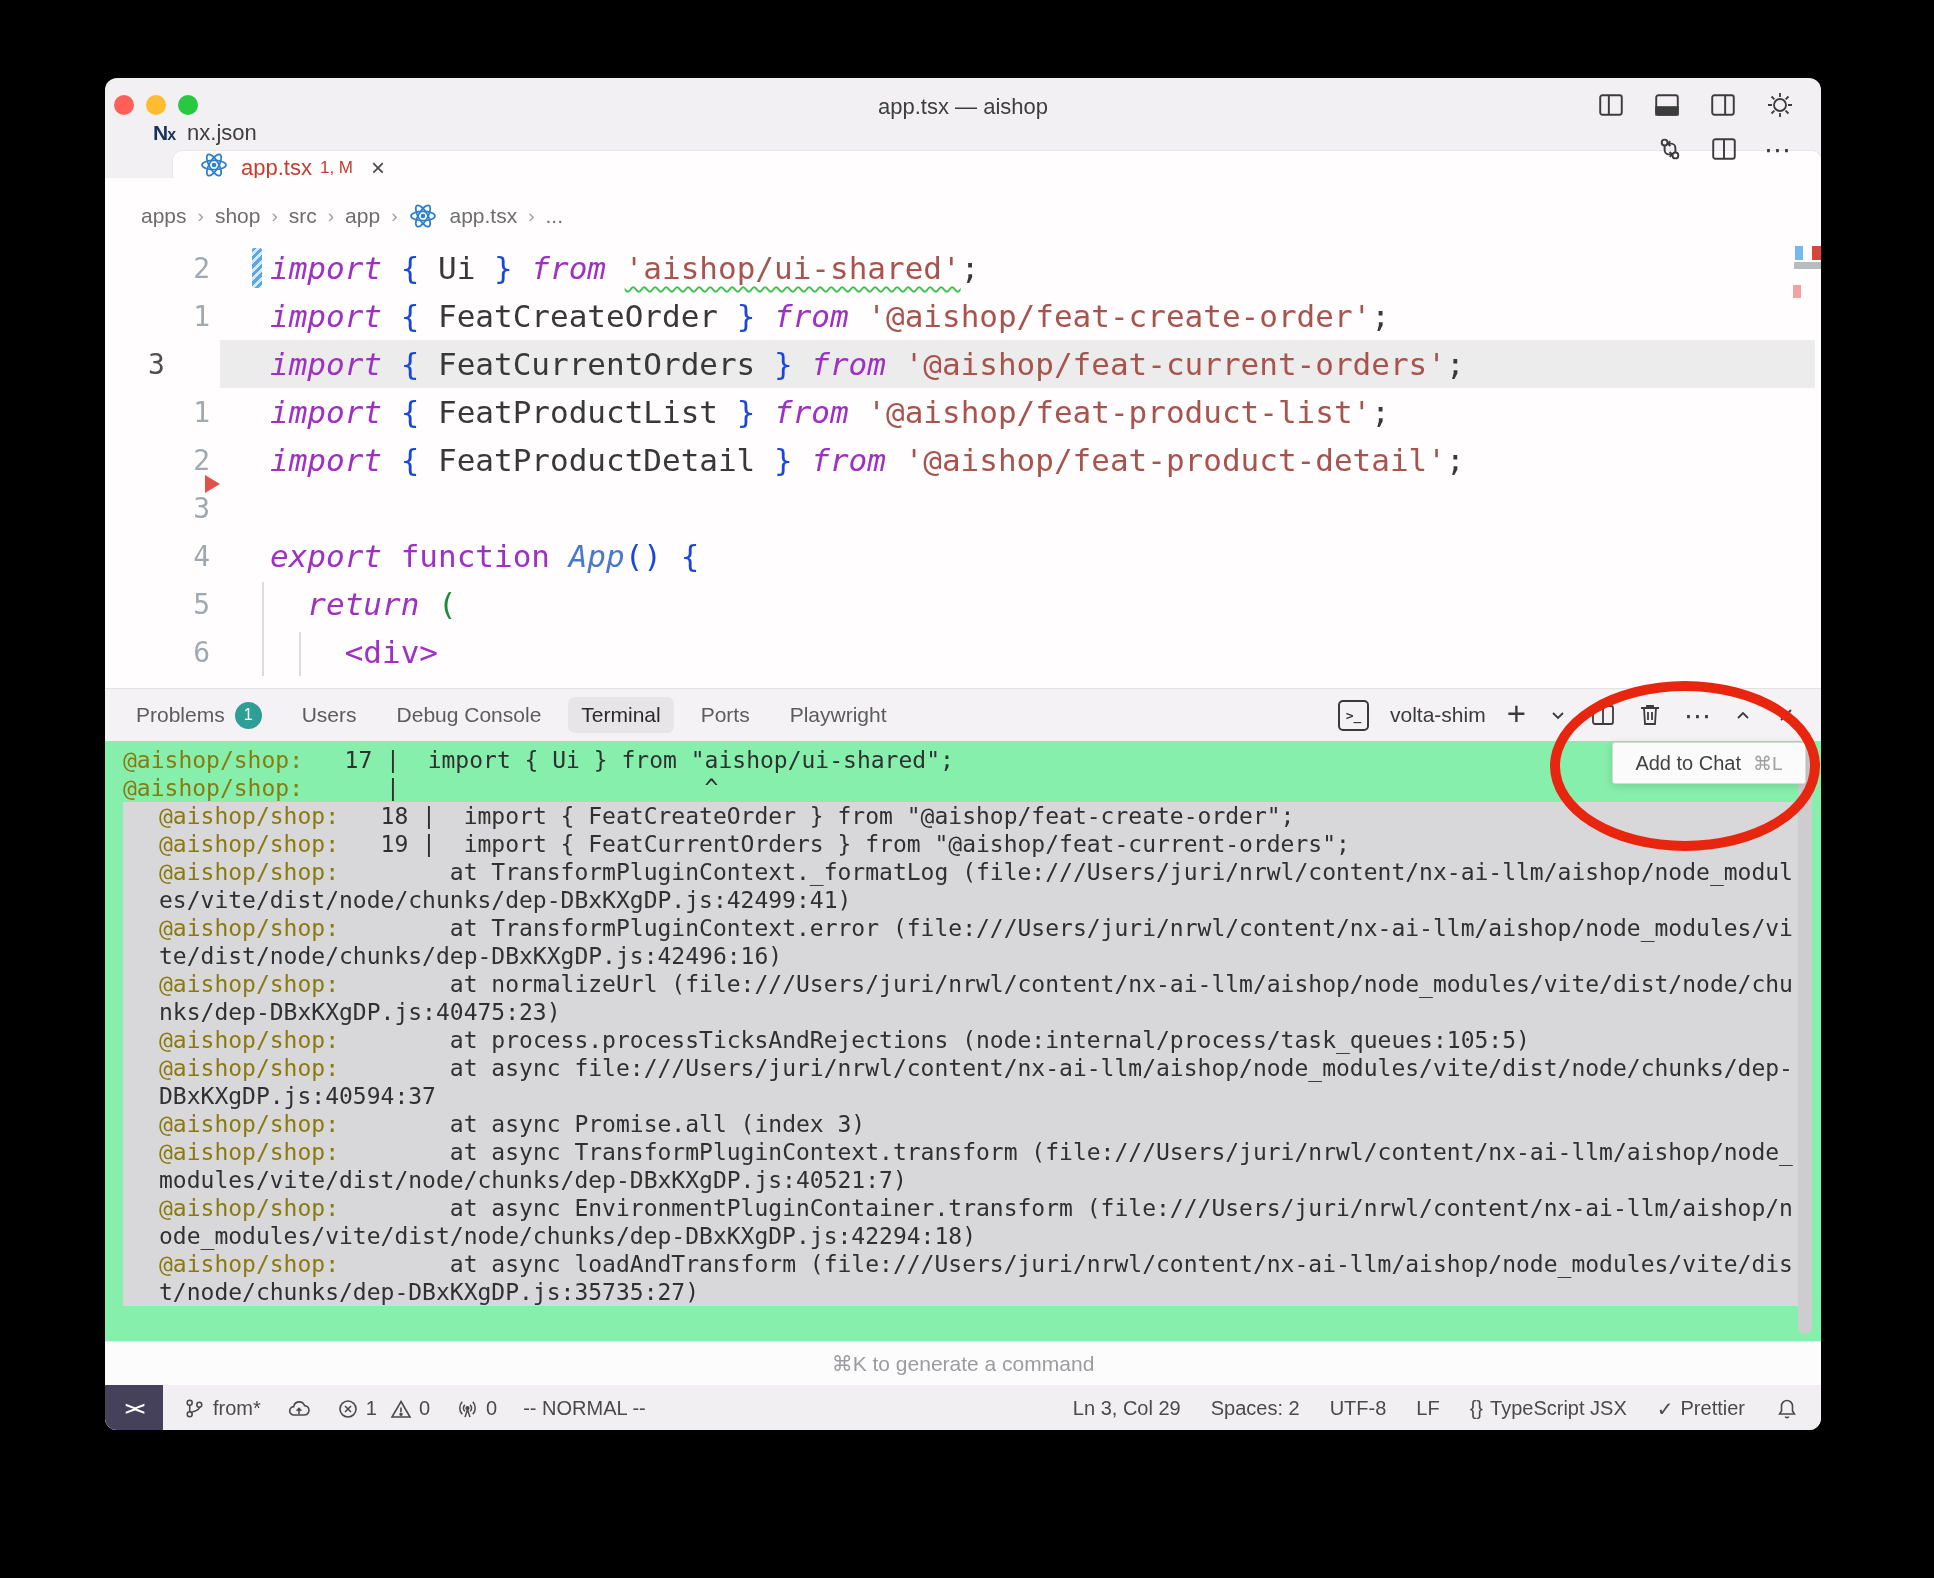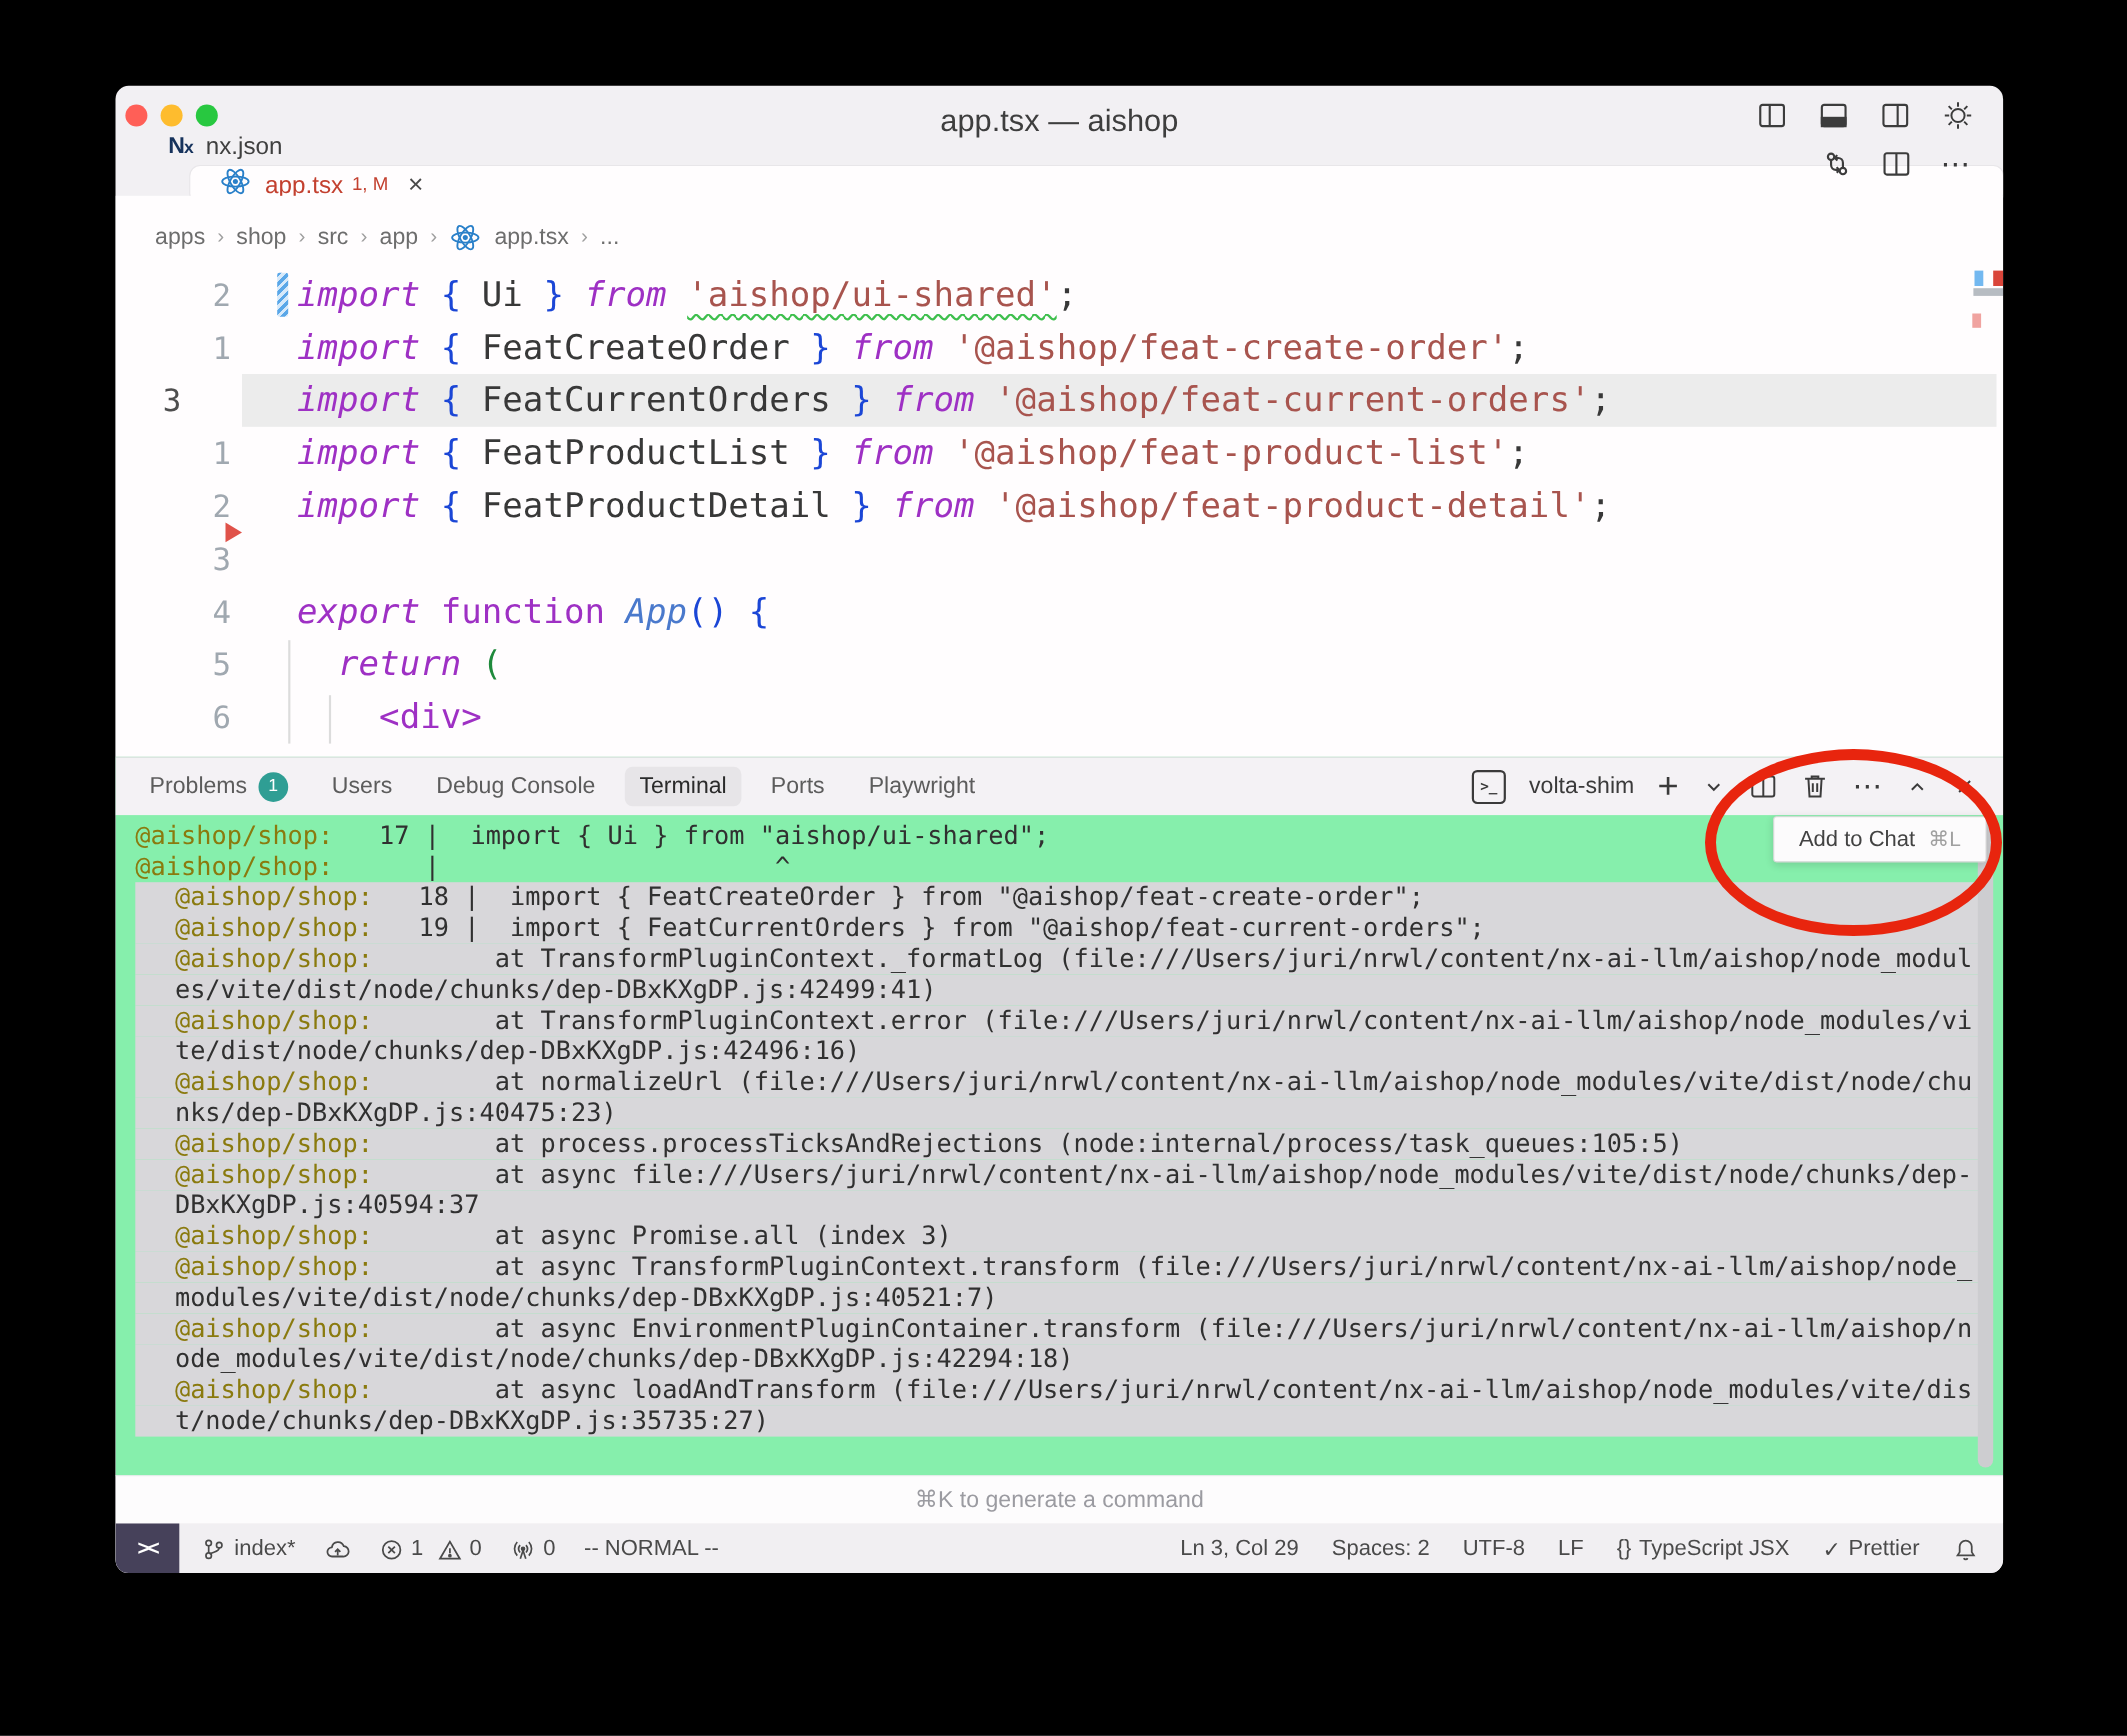--- a/index.html
+++ b/index.html
@@ -6,21 +6,21 @@
   body{width:1934px;height:1578px;background:#000;position:relative;
        font-family:"Liberation Sans",sans-serif;overflow:hidden;}
   .window{position:absolute;left:105px;top:78px;width:1716px;height:1352px;
           background:#f2f0f3;border-radius:12px;overflow:hidden;
           box-shadow:0 20px 60px rgba(0,0,0,.6);}
   
   .titlebar{height:42px;position:relative;}
   .lights{position:absolute;left:9px;top:17px;display:flex;gap:12px;}
   .light{width:20px;height:20px;border-radius:50%;}
   .l-red{background:#ff5f57}.l-yellow{background:#febc2e}.l-green{background:#28c840}
-  .wtitle{text-align:center;padding-top:16px;font-size:28px;color:#3e3e3e;}
+  .wtitle{text-align:center;padding-top:16px;font-size:22px;color:#3e3e3e;}
   .tb-icons{position:absolute;right:26px;top:12px;display:flex;gap:28px;align-items:center;color:#3c3c3c;}
   .icon-btn{display:inline-flex;align-items:center;justify-content:center;}
   svg.ic{stroke:#3c3c3c;fill:none;stroke-width:1.8;}
   
   .tabstrip{height:58px;display:flex;align-items:stretch;position:relative;flex-direction:column;}
   .tab{display:flex;align-items:center;gap:12px;font-size:22px;color:#3f3f3f;padding:0 26px;}
   .tab-inactive{margin-left:22px;}
   .tab-active{margin-left:68px;background:#fffdfe;border-radius:9px;margin-top:5px;margin-bottom:4px;
               box-shadow:0 0 0 1px #e8e6e9;}
   .tab-active .tab-label{color:#c3402f;}
@@ -349,21 +349,21 @@
   <div class="statusbar">
     <div class="remote">&gt;&lt;</div>
     <div class="sgroup">
       <span class="sitem">
         <svg class="sic" width="23" height="23" viewBox="0 0 24 24">
             <circle cx="7" cy="6" r="2.6"></circle>
             <circle cx="7" cy="18" r="2.6"></circle>
             <circle cx="17" cy="8" r="2.6"></circle>
             <path d="M7 8.6v6.8M17 10.6c0 4.2-6.2 3.6-9.2 6"></path>
           </svg>
-        <span>index*</span>
+        <span>from*</span>
       </span>
       <span class="sitem">
         <svg class="sic" width="24" height="24" viewBox="0 0 24 24">
             <path d="M7 18a4.2 4.2 0 0 1-.3-8.4 5.6 5.6 0 0 1 10.8-1A4.3 4.3 0 0 1 17 18z"></path>
             <path d="M12 17v-5.4M9.6 13.8 12 11.4l2.4 2.4"></path>
           </svg>
       </span>
       <span class="sitem">
         <svg class="sic" width="22" height="22" viewBox="0 0 22 22">
             <circle cx="11" cy="11" r="8"></circle>

